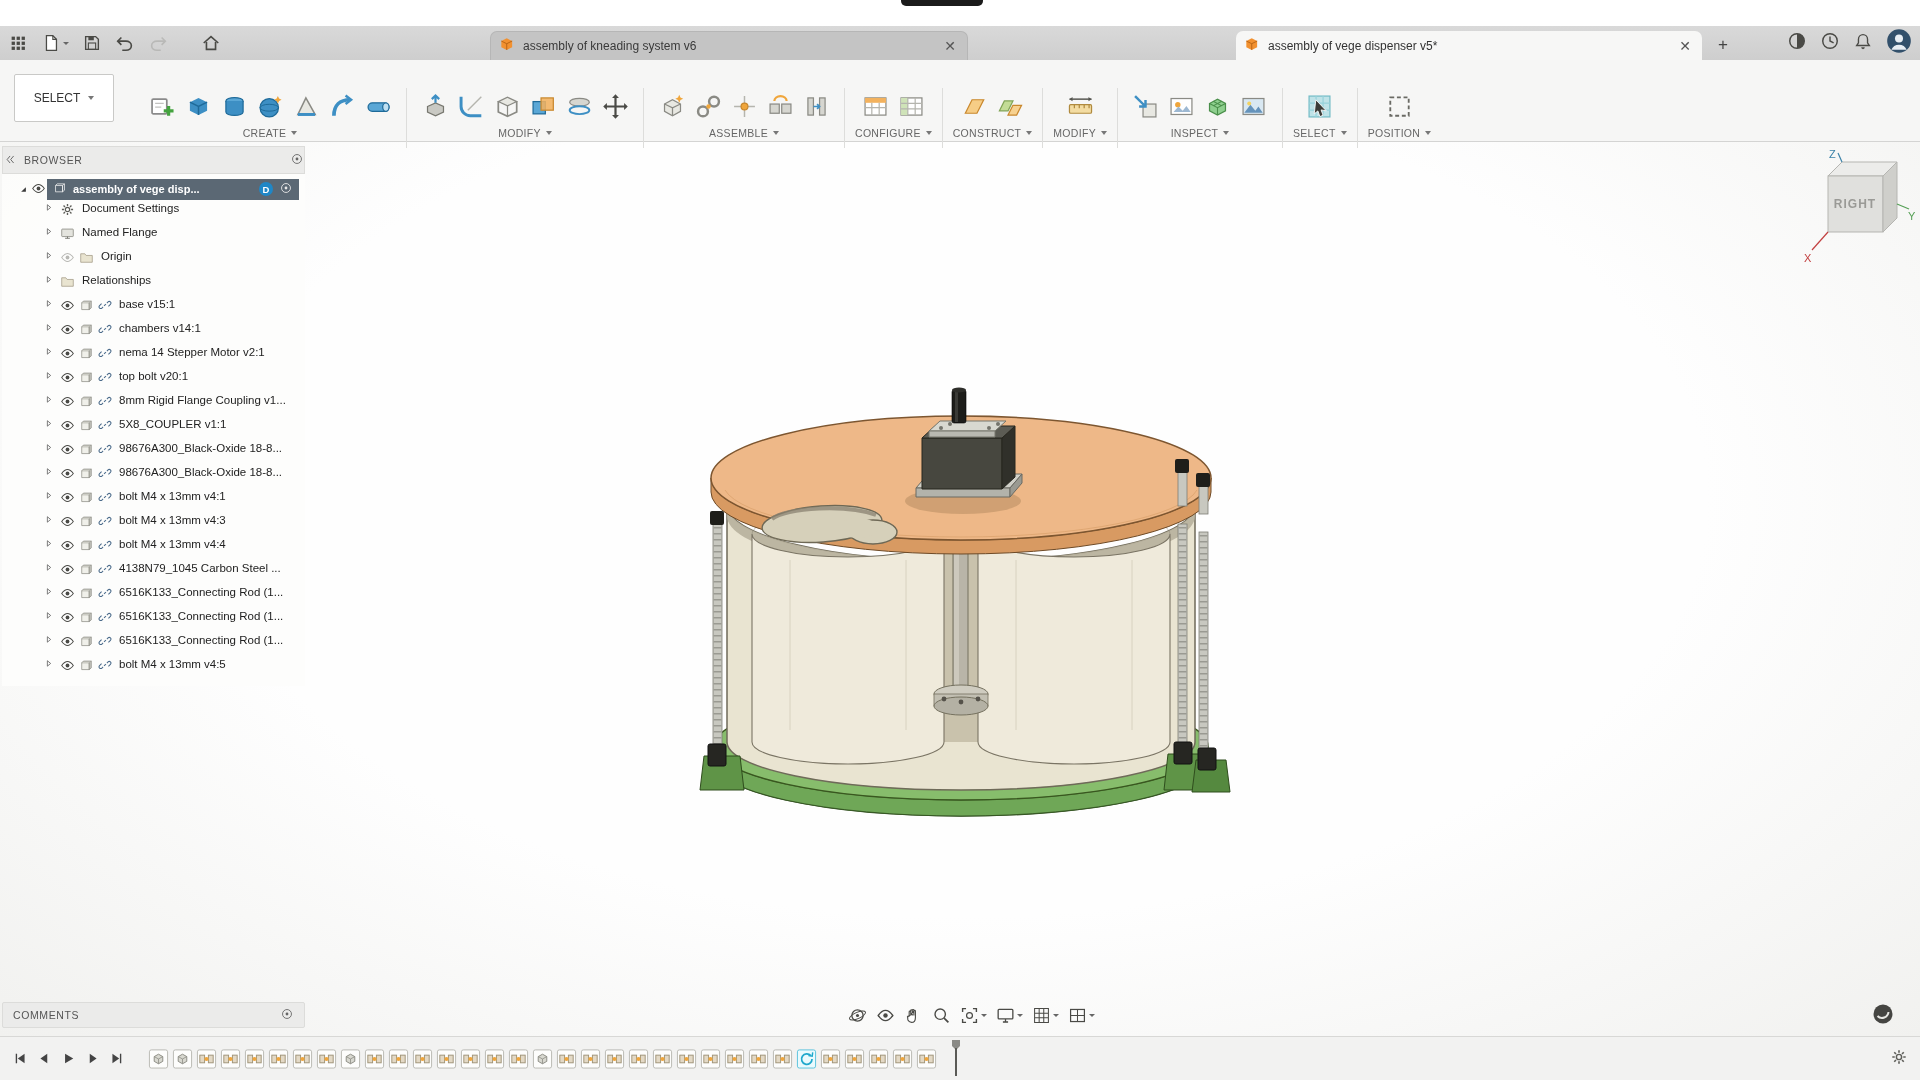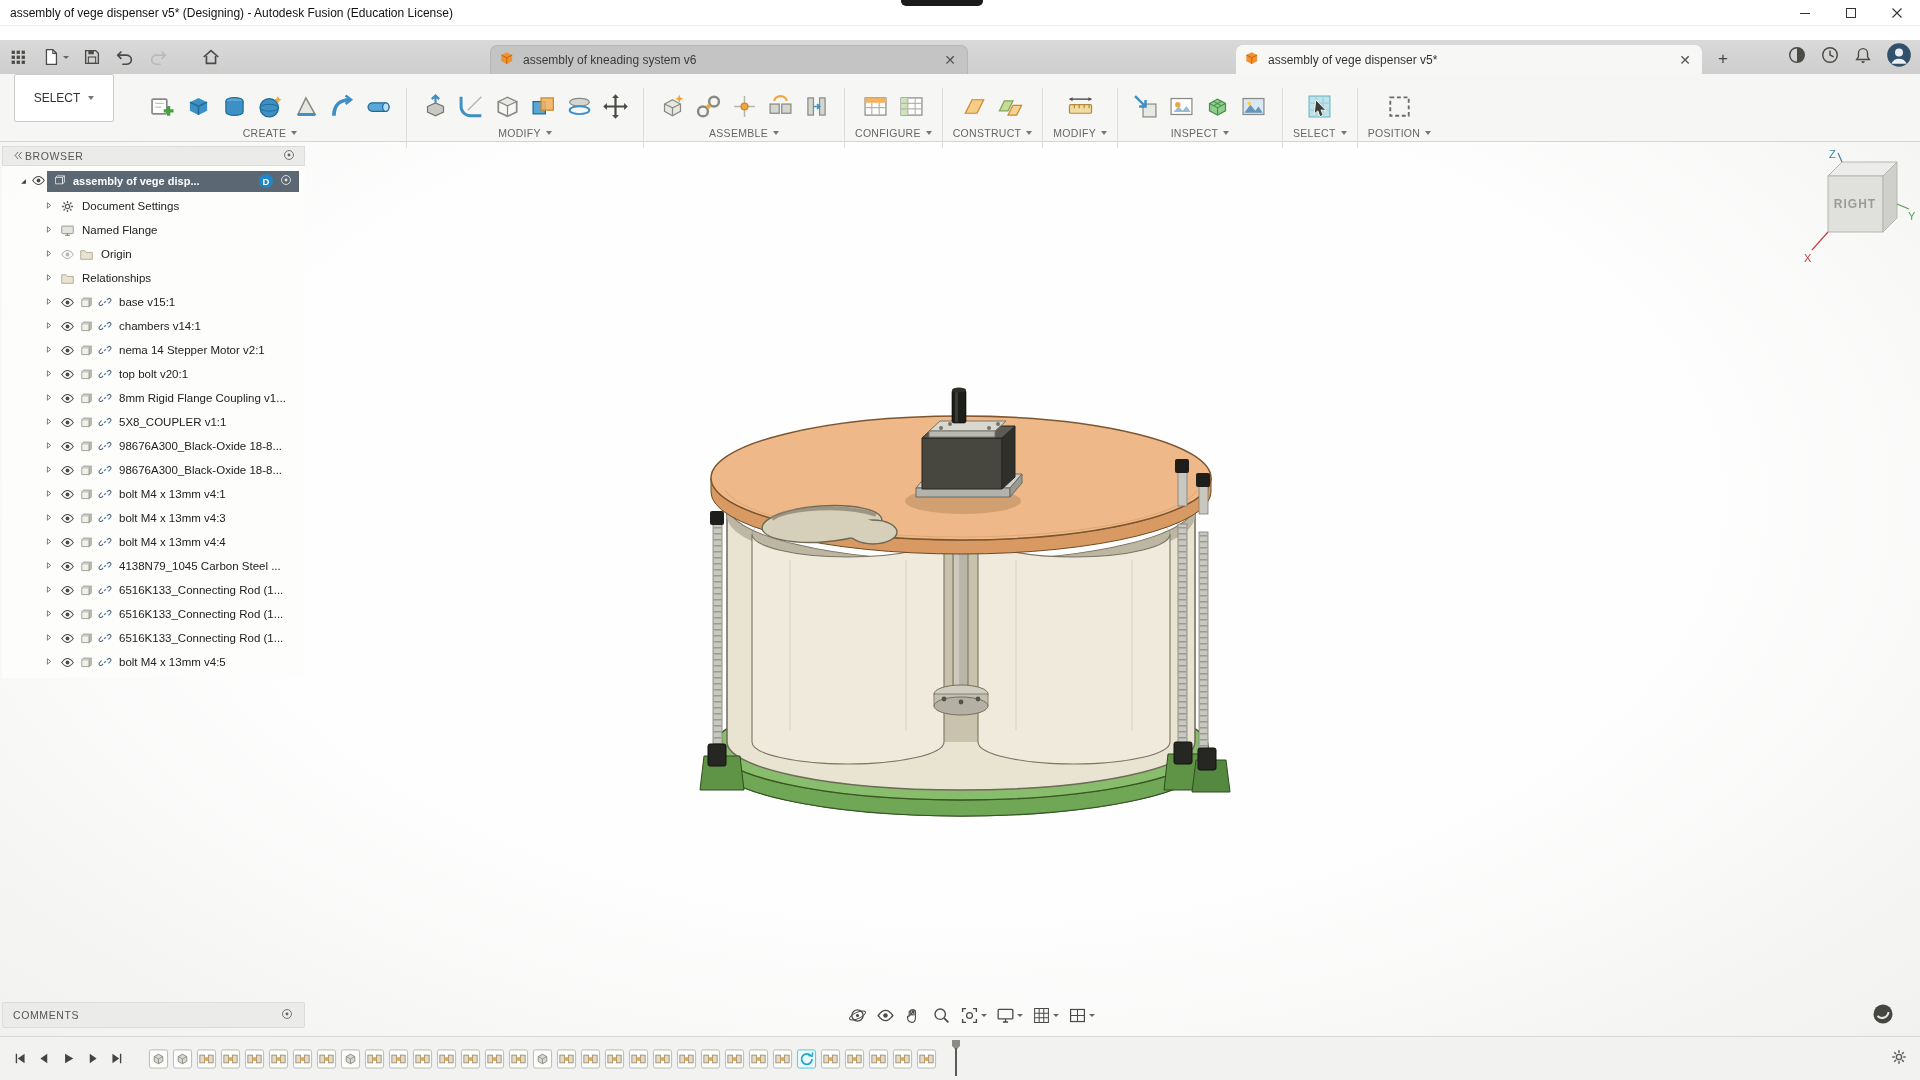--- a/index.html
+++ b/index.html
@@ -7,21 +7,21 @@
   #app{position:relative;width:1920px;height:1080px;background:#fff;overflow:hidden}
 
   
   .titlebar{position:absolute;top:0;left:0;width:100%;height:26px;background:#fff;display:flex;align-items:center;z-index:50;border-bottom:1px solid #ececec}
   .titlebar .title{padding-left:10px;font-size:12px;color:#111;white-space:nowrap}
   .wincontrols{margin-left:auto;display:flex;height:100%}
   .winbtn{width:46px;display:flex;align-items:center;justify-content:center}
   .system-pill{position:absolute;left:901px;top:0;width:82px;height:6px;background:#1b1b1b;border-radius:0 0 5px 5px;z-index:60}
 
   
-  .tabbar{position:absolute;top:40px;left:0;width:100%;height:34px;background:linear-gradient(#d9d9d9,#cecece);z-index:49}
+  .tabbar{position:absolute;top:26px;left:0;width:100%;height:34px;background:linear-gradient(#d9d9d9,#cecece);z-index:49}
   .quick-icons{position:absolute;left:6px;top:0;height:34px;display:flex;align-items:center;gap:9px}
   .qicon{display:flex;align-items:center;gap:2px;padding:2px;cursor:default}
   .qicon.disabled{opacity:.45}
   .doc-tab{position:absolute;bottom:0;height:29px;display:flex;align-items:center;padding:0 8px;border-radius:7px 7px 0 0;font-size:12px;color:#333;gap:7px}
   .doc-tab.inactive{background:#c4c4c4;border:1px solid #b6b6b6;border-bottom:none;color:#3a3a3a}
   .doc-tab.active{background:#f7f7f6}
   .tab-label{flex:1;white-space:nowrap;overflow:hidden}
   .tab-close{color:#555;font-size:14px;line-height:1;padding:0 3px}
   .newtab{position:absolute;left:1712px;bottom:4px;width:22px;height:22px;display:flex;align-items:center;justify-content:center;font-size:17px;color:#444}
   .right-icons{position:absolute;right:8px;top:0;height:34px;display:flex;align-items:center;gap:13px}
@@ -41,24 +41,24 @@
   .caret-down{width:0;height:0;border-left:3.5px solid transparent;border-right:3.5px solid transparent;border-top:4px solid #777}
   .mini-caret{width:0;height:0;border-left:3px solid transparent;border-right:3px solid transparent;border-top:3.5px solid #666;display:inline-block}
 
   
   .viewport-bg{position:absolute;top:142px;left:0;width:100%;height:894px;background:radial-gradient(ellipse at 50% 40%,#fefefe 55%,#f1f1ef 100%)}
   svg.model{position:absolute;top:0;left:0;z-index:5;pointer-events:none}
   .viewcube{position:absolute;left:1798px;top:148px;z-index:10}
 
   
   .browser-panel{position:absolute;left:2px;top:146px;width:303px;z-index:20;font-size:11.5px}
-  .browser-header{height:20px;background:#ebebea;border:1px solid #dcdcda;display:flex;align-items:center;padding:0 8px;gap:1px;color:#555;font-size:10.5px;letter-spacing:.6px}
+  .browser-header{height:28px;background:#ebebea;border:1px solid #dcdcda;display:flex;align-items:center;padding:0 0;gap:8px;color:#555;font-size:10.5px;letter-spacing:.6px}
   .browser-header .spacer{flex:1}
   .browser-body{background:rgba(253,253,252,.9);padding:2px 0 4px}
-  .brow{height:24px;display:flex;align-items:center;gap:4px;padding-left:40px;color:#222;white-space:nowrap}
+  .brow{height:24px;display:flex;align-items:flex-start;gap:4px;padding-left:40px;color:#222;white-space:nowrap}
   .brow .blabel{margin-left:3px}
   .brow-root{height:26px;display:flex;align-items:center;gap:1px;padding-left:14px}
   .root-pill{height:21px;background:#5b6874;display:flex;align-items:center;gap:6px;color:#fff;padding:0 6px;flex:1;margin-right:6px;font-weight:bold;font-size:11px}
   .dbadge{width:14px;height:14px;border-radius:50%;background:#1f87c7;color:#fff;font-size:9.5px;font-weight:bold;display:flex;align-items:center;justify-content:center;margin-left:auto}
   .tri{display:flex;width:14px;justify-content:center}
 
   
   .comments-bar{position:absolute;left:2px;top:1002px;width:303px;height:26px;background:#ebebea;border:1px solid #dcdcda;border-radius:2px;display:flex;align-items:center;gap:8px;padding:0 10px;font-size:10.5px;letter-spacing:.6px;color:#555;z-index:20}
   .comments-bar .spacer{flex:1}
   .navbar{position:absolute;left:845px;top:1000px;height:30px;display:flex;align-items:center;gap:3px;z-index:20}
@@ -71,40 +71,20 @@
   .tl-icons{display:flex;align-items:center;gap:3px;margin-left:22px}
   .tlicon{width:21px;height:24px;display:flex;align-items:center;justify-content:center}
   .tl-marker{position:absolute;left:950px;top:3px}
   .tl-gear{position:absolute;right:12px;top:11px}
 </style>
 </head>
 <body>
 
 <div id="app">
 
-  <div class="titlebar">
-    <span class="title">assembly of vege dispenser v5* (Designing) - Autodesk Fusion (Education License)</span>
-    <div class="wincontrols">
-      <div class="winbtn">
-          <svg width="12" height="12" viewBox="0 0 12 12">
-            <path d="M1 6.5h10" stroke="#333" stroke-width="1"></path>
-          </svg>
-        </div>
-      <div class="winbtn">
-          <svg width="12" height="12" viewBox="0 0 12 12">
-            <rect x="1.5" y="1.5" width="9" height="9" fill="none" stroke="#333" stroke-width="1"></rect>
-          </svg>
-        </div>
-      <div class="winbtn">
-          <svg width="12" height="12" viewBox="0 0 12 12">
-            <path d="M1.5 1.5l9 9M10.5 1.5l-9 9" stroke="#333" stroke-width="1.1"></path>
-          </svg>
-        </div>
-    </div>
-  </div>
   <div class="system-pill"></div>
 
   <div class="tabbar">
     <div class="quick-icons" id="quickIcons">
         <div class="qicon">
           <svg width="20" height="20" viewBox="0 0 22 22">
             <g fill="#4a4a46">
               <rect x="4" y="4" width="3.6" height="3.6"></rect>
               <rect x="9.5" y="4" width="3.6" height="3.6"></rect>
               <rect x="15" y="4" width="3.6" height="3.6"></rect>

